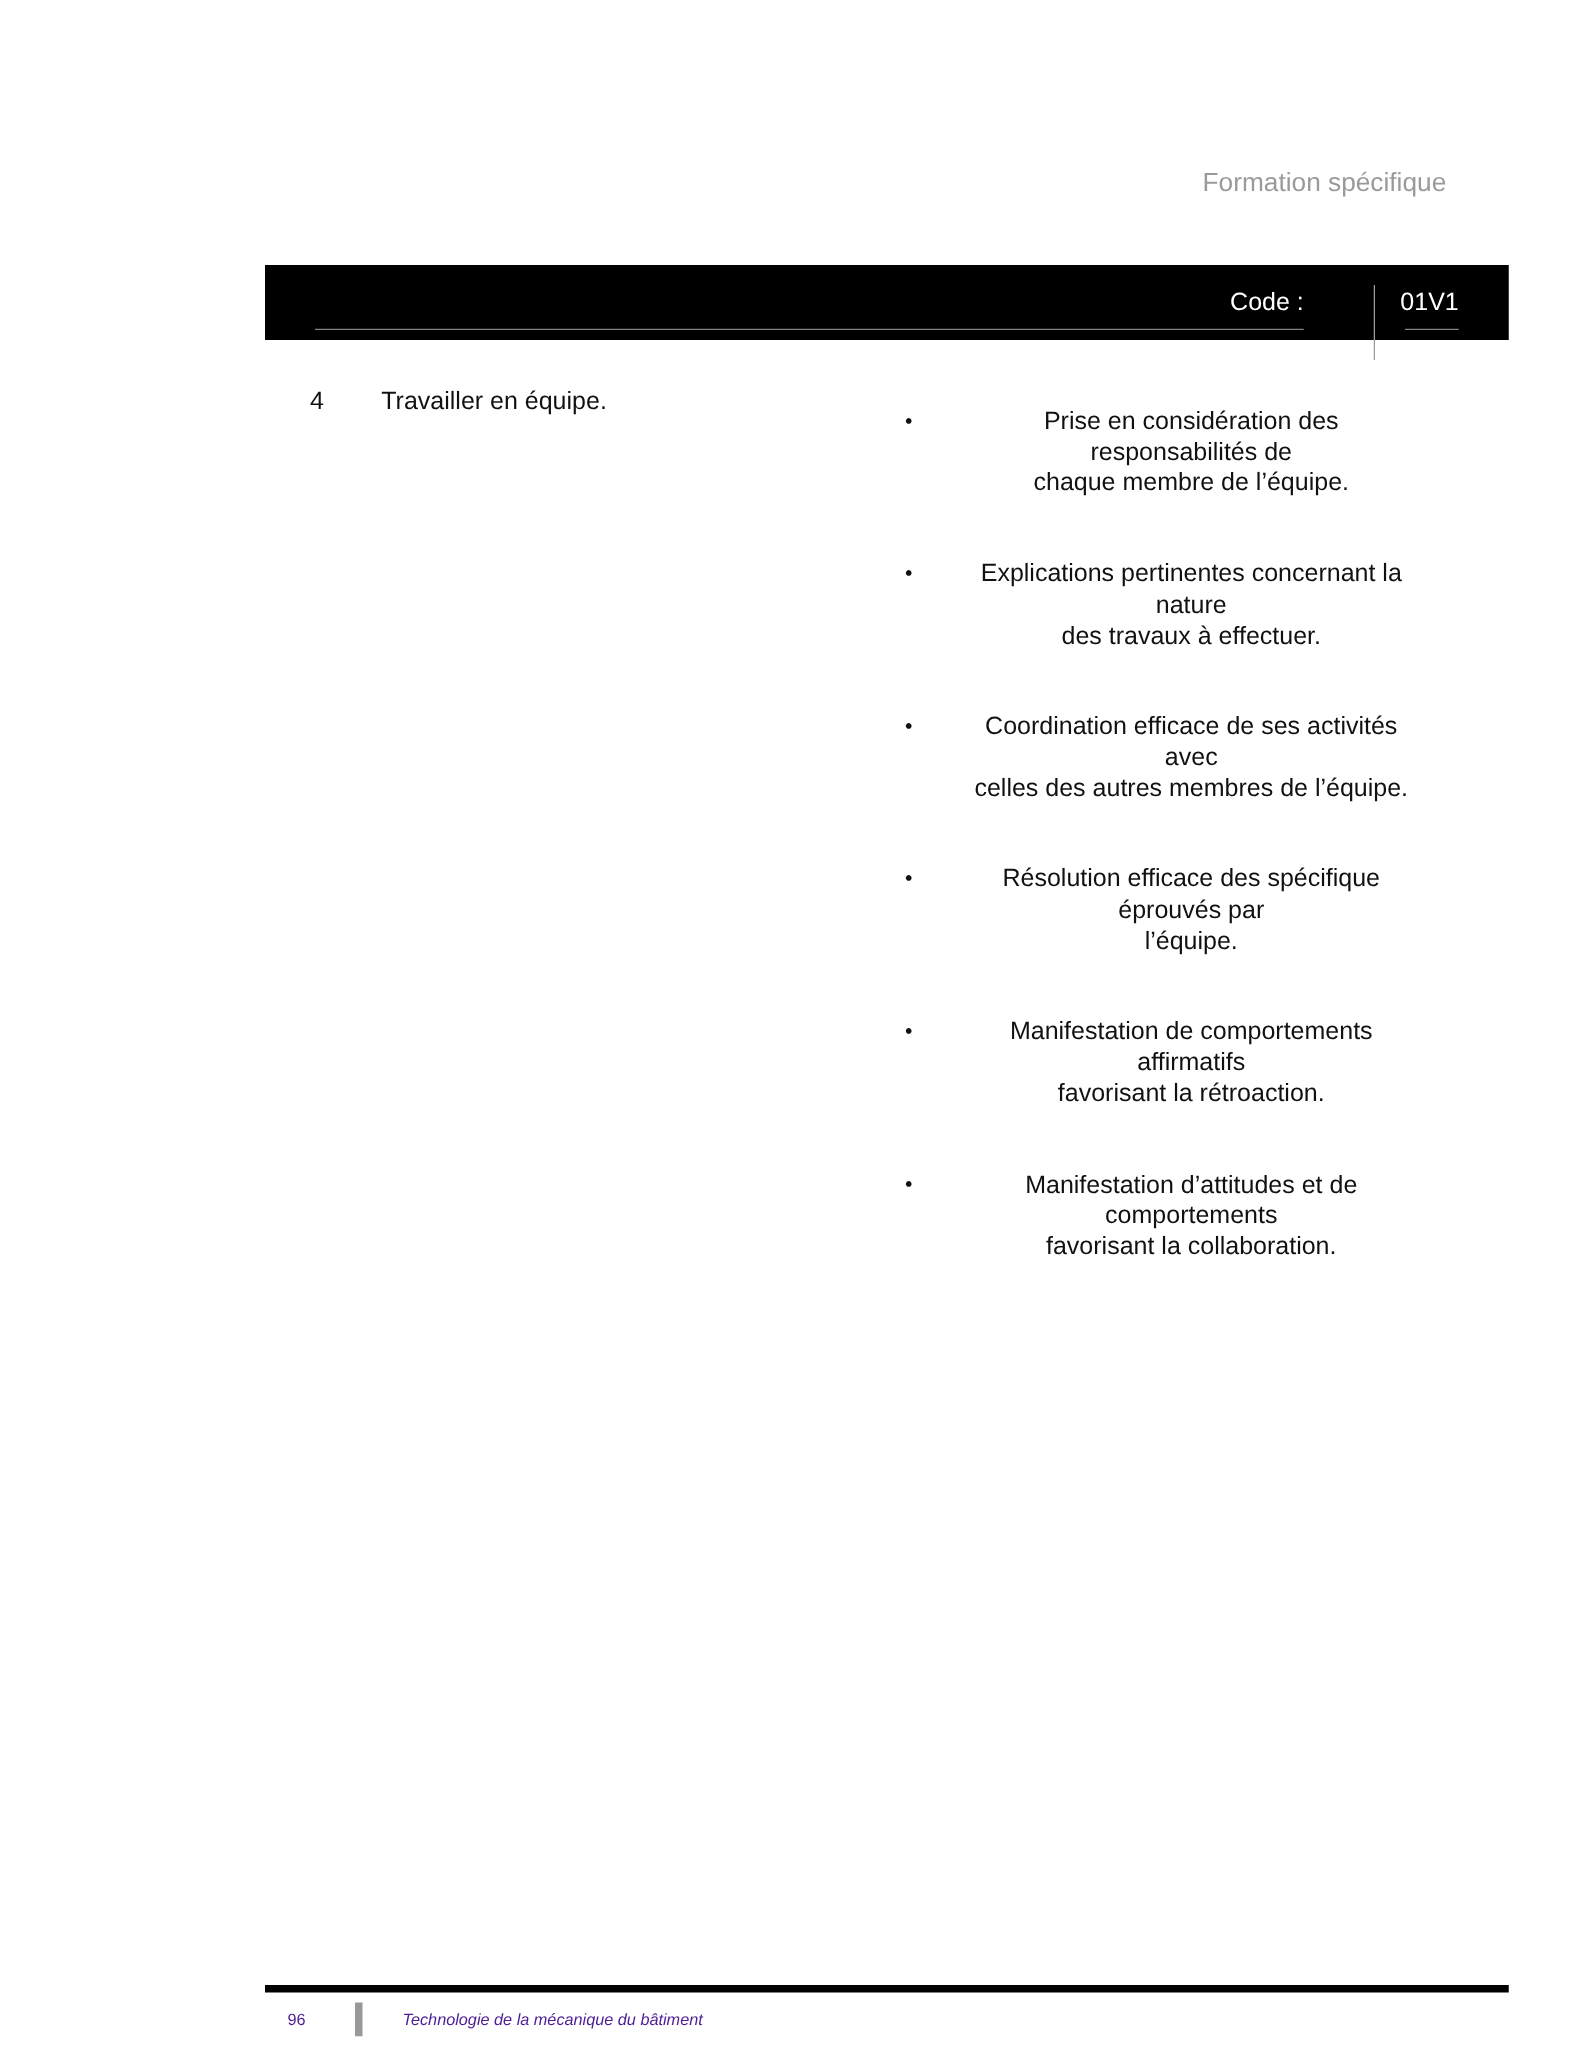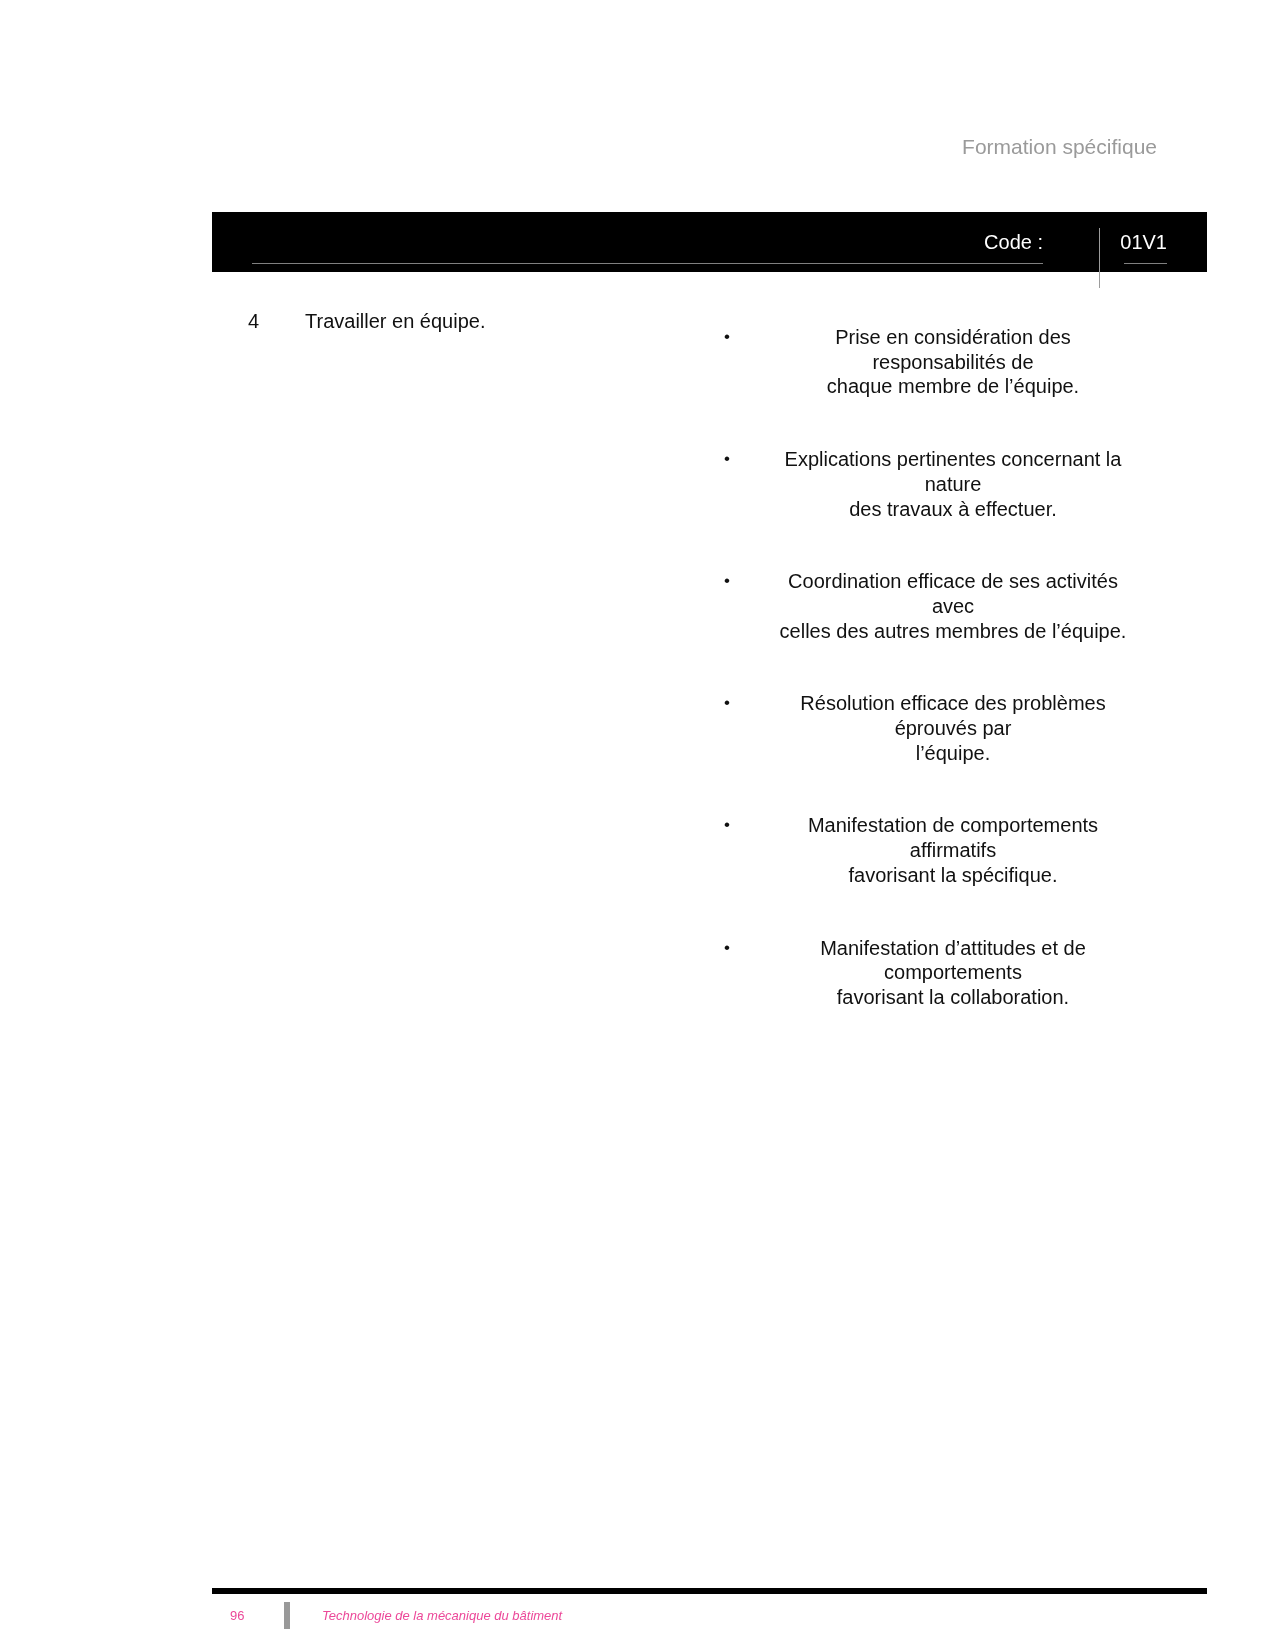--- a/index.html
+++ b/index.html
@@ -98,21 +98,21 @@
     background: #000000;
   }
   .footer {
     position: absolute;
     left: 150px;
     top: 1538px;
     height: 27px;
     display: flex;
     align-items: center;
     font-size: 13px;
-    color: #ec4899;
+    color: #4c1d95;
   }
   .footer .page-num { display: inline-block; min-width: 15px; }
   .footer .divider {
     width: 6px;
     height: 27px;
     background: #999999;
     margin-left: 23px;
   }
   .footer .program { margin-left: 16px; font-style: italic; }
 </style>
@@ -149,27 +149,27 @@
       <span class="crit-text">Explications pertinentes concernant la nature
 des travaux à effectuer.</span>
     </li>
     <li>
       <span class="dot">•</span>
       <span class="crit-text">Coordination efficace de ses activités avec
 celles des autres membres de l’équipe.</span>
     </li>
     <li>
       <span class="dot">•</span>
-      <span class="crit-text">Résolution efficace des problèmes éprouvés par
+      <span class="crit-text">Résolution efficace des spécifique éprouvés par
 l’équipe.</span>
     </li>
     <li>
       <span class="dot">•</span>
       <span class="crit-text">Manifestation de comportements affirmatifs
-favorisant la spécifique.</span>
+favorisant la rétroaction.</span>
     </li>
     <li>
       <span class="dot">•</span>
       <span class="crit-text">Manifestation d’attitudes et de comportements
 favorisant la collaboration.</span>
     </li>
   </ul>
 
   <div class="footer-rule"></div>
 

